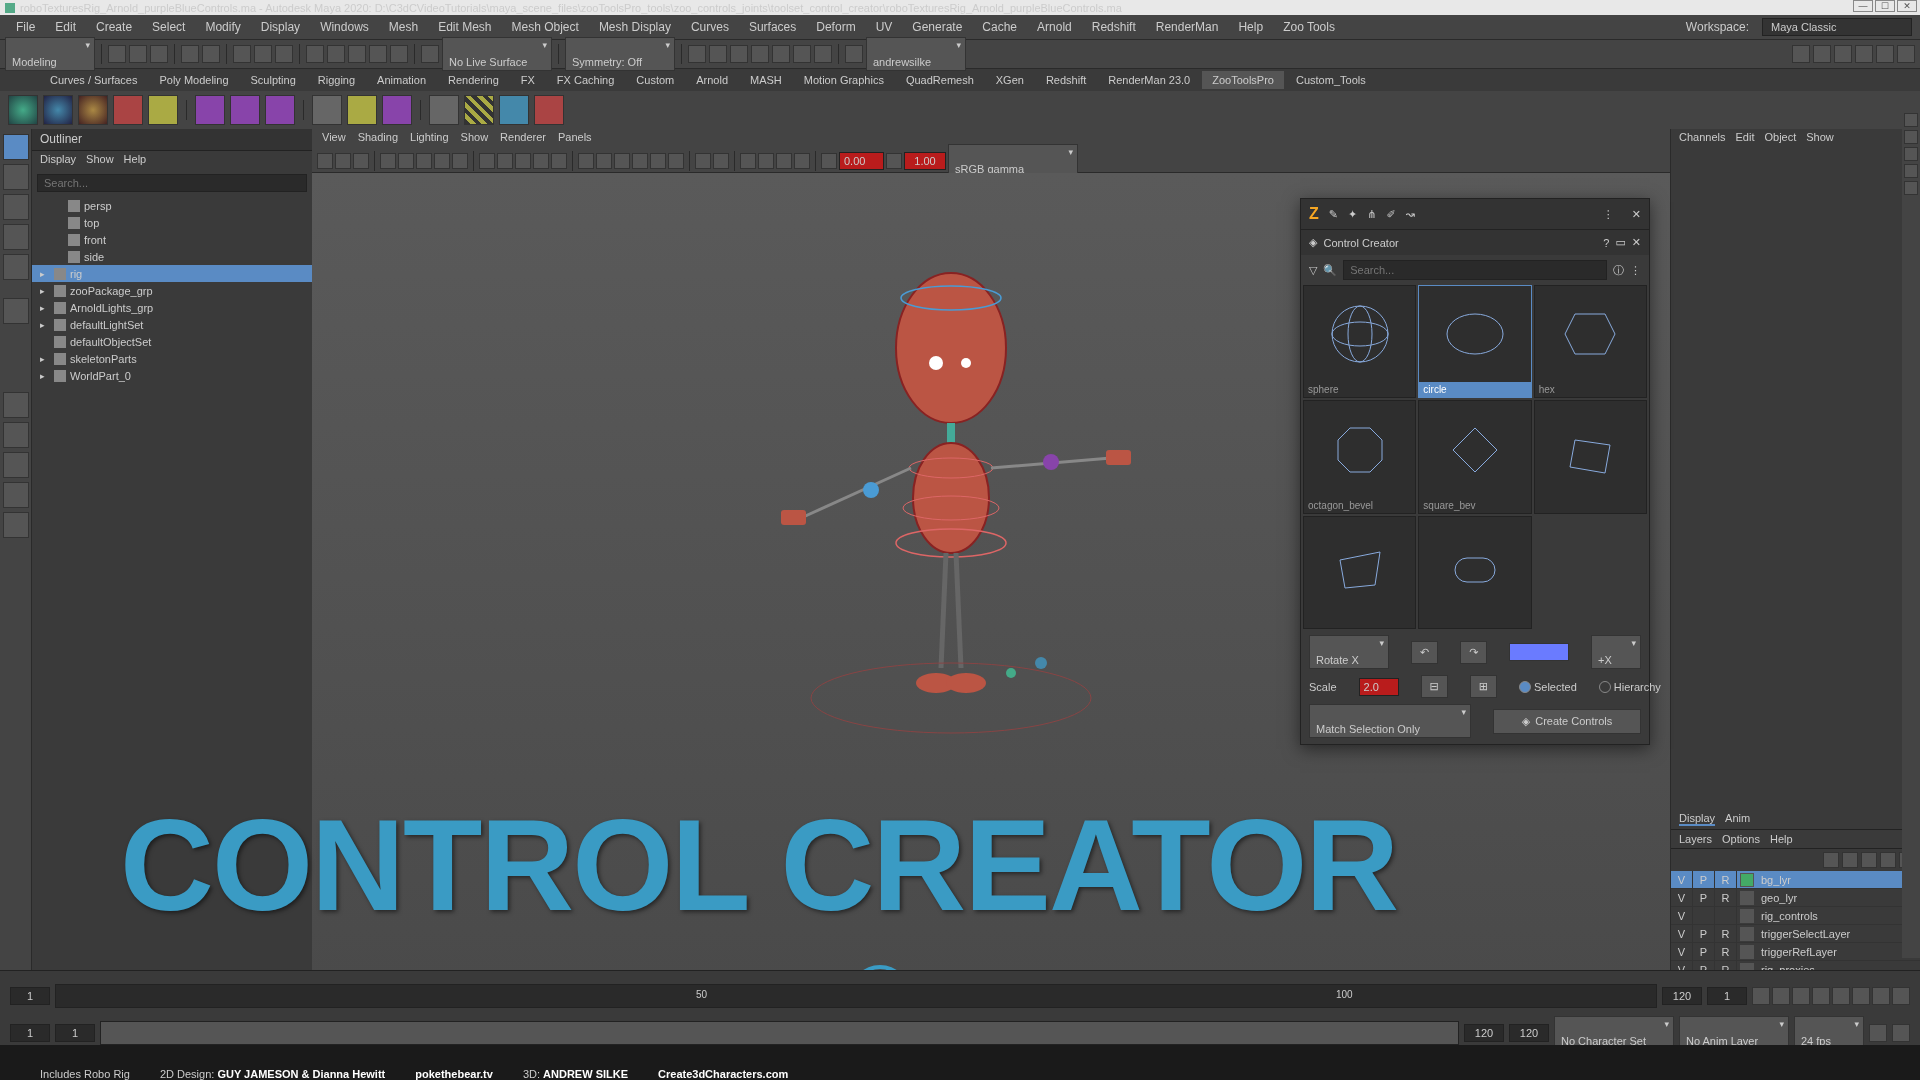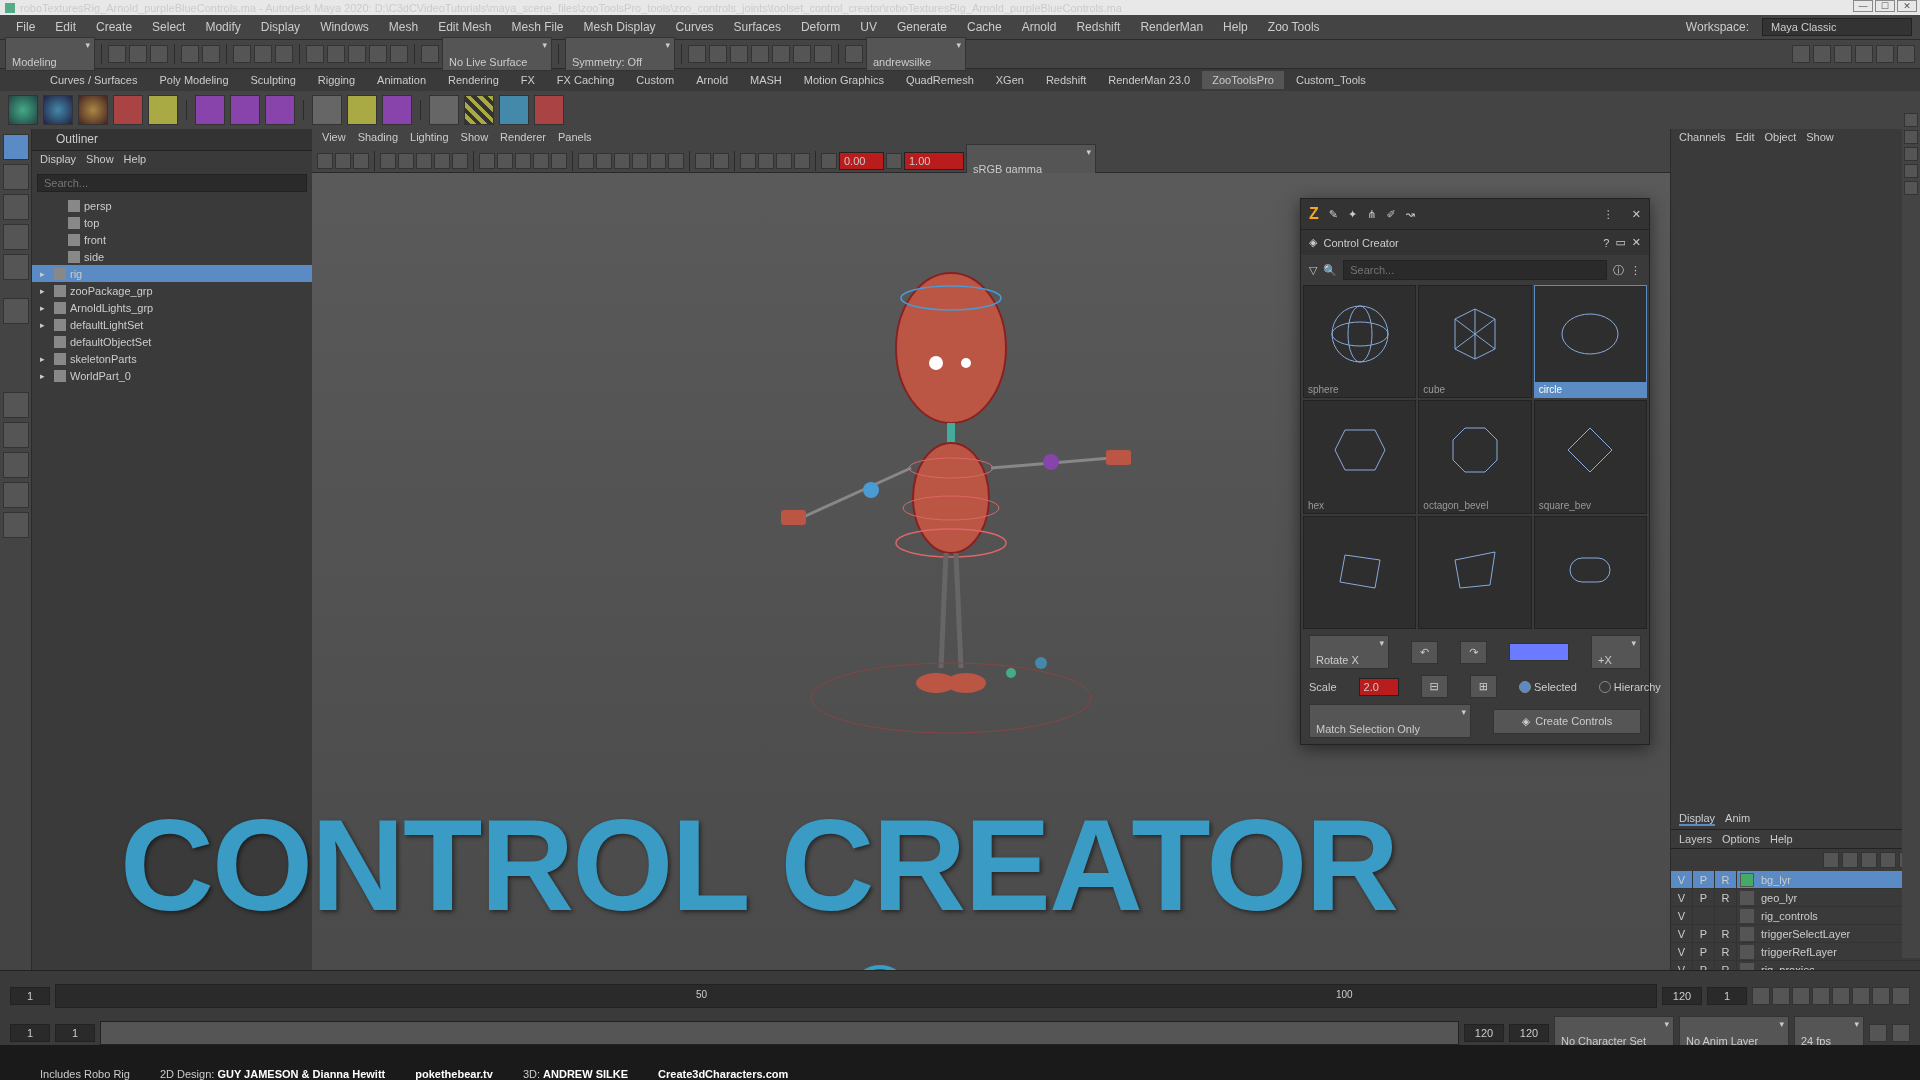--- a/index.html
+++ b/index.html
@@ -20,21 +20,21 @@
 .shelf-tabs{height:22px;background:#3a3a3a;display:flex;align-items:center;padding-left:40px;gap:2px}
 .shelf-tabs span{padding:3px 10px;font-size:11px;background:#3a3a3a}
 .shelf-tabs span.active{background:#555}
 .shelf{height:38px;background:#444;display:flex;align-items:center;padding:0 8px;gap:5px}
 .shelf-icon{width:30px;height:30px;border:1px solid #333}
 .main{display:flex;height:850px}
 .left-tools{width:32px;background:#444;display:flex;flex-direction:column;gap:4px;padding:5px 3px;border-right:1px solid #2a2a2a}
 .lt{width:26px;height:26px;background:#555;border:1px solid #333}
 .lt.on{background:#5a8bc4}
 .outliner{width:280px;background:#3a3a3a;display:flex;flex-direction:column}
-.panel-head{height:22px;background:#333;padding:3px 24px;font-size:12px;border-bottom:1px solid #222}
+.panel-head{height:22px;background:#333;padding:3px 8px;font-size:12px;border-bottom:1px solid #222}
 .sub-menu{height:20px;display:flex;gap:10px;padding:2px 8px;font-size:11px}
 .search-row{padding:3px 5px;display:flex}
 .search-in{flex:1;background:#2a2a2a;border:1px solid #222;padding:2px 6px;color:#aaa}
 .tree{flex:1;overflow:auto;padding:2px 0}
 .tree-item{display:flex;align-items:center;padding:1px 8px;gap:4px;font-size:11px;height:17px}
 .tree-item.sel{background:#5a8bc4;color:#fff}
 .exp{width:10px;font-size:9px}
 .node-icon{width:12px;height:12px;background:#888}
 .viewport{flex:1;background:#4a4a4a;display:flex;flex-direction:column;position:relative}
 .vp-menu{height:20px;display:flex;gap:12px;padding:2px 10px;background:#444}
@@ -109,21 +109,21 @@
 <div class="menubar" id="menubar">
   <span>File</span>
     <span>Edit</span>
     <span>Create</span>
     <span>Select</span>
     <span>Modify</span>
     <span>Display</span>
     <span>Windows</span>
     <span>Mesh</span>
     <span>Edit Mesh</span>
-    <span>Mesh File</span>
+    <span>Mesh Object</span>
     <span>Mesh Display</span>
     <span>Curves</span>
     <span>Surfaces</span>
     <span>Deform</span>
     <span>UV</span>
     <span>Generate</span>
     <span>Cache</span>
     <span>Arnold</span>
     <span>Redshift</span>
     <span>RenderMan</span>
@@ -344,21 +344,21 @@
       <span class="t-icon"></span>
       <div class="sep"></div>
       <span class="t-icon"></span>
       <span class="t-icon"></span>
       <span class="t-icon"></span>
       <span class="t-icon"></span>
       <div class="sep"></div>
       <span class="t-icon"></span>
       <input class="num-in" style="width: 45px;" value="0.00">
       <span class="t-icon"></span>
-      <input class="num-in" style="width: 60px;" value="1.00">
+      <input class="num-in" style="width: 42px; text-align: center;" value="1.00">
       <div class="dd" style="width:130px">sRGB gamma</div>
     </div>
     <div class="vp-canvas">
       <svg class="robot" width="400" height="560">
         <ellipse cx="200" cy="80" rx="55" ry="75" fill="#b54" stroke="#822" stroke-width="2"></ellipse>
         <ellipse cx="200" cy="30" rx="50" ry="12" fill="none" stroke="#4a9bd4" stroke-width="1.5"></ellipse>
         <circle cx="185" cy="95" r="7" fill="#fff"></circle>
           <circle cx="215" cy="95" r="5" fill="#fff"></circle>
         <rect x="196" y="155" width="8" height="20" fill="#4a9"></rect>
         <ellipse cx="200" cy="230" rx="38" ry="55" fill="#b54" stroke="#822" stroke-width="2"></ellipse>
@@ -410,28 +410,20 @@
             <div class="shape-cell">
               <div class="shape-svg">
                 <svg width="80" height="80">
                   <ellipse cx="40" cy="40" rx="28" ry="28" fill="none" stroke="#8ad"></ellipse>
                   <ellipse cx="40" cy="40" rx="28" ry="12" fill="none" stroke="#8ad"></ellipse>
                   <ellipse cx="40" cy="40" rx="12" ry="28" fill="none" stroke="#8ad"></ellipse>
                 </svg>
               </div>
               <div class="shape-label">sphere</div>
             </div>
-            <div class="shape-cell">
-              <div class="shape-svg">
-                <svg width="80" height="80">
-                  <path d="M40 15 L60 25 L60 55 L40 65 L20 55 L20 25 Z M40 15 L40 65 M20 25 L60 55 M60 25 L20 55" fill="none" stroke="#8ad"></path>
-                </svg>
-              </div>
-              <div class="shape-label">cube</div>
-            </div>
             <div class="shape-cell sel">
               <div class="shape-svg">
                 <svg width="80" height="80">
                   <ellipse cx="40" cy="40" rx="28" ry="20" fill="none" stroke="#8ad"></ellipse>
                 </svg>
               </div>
               <div class="shape-label">circle</div>
             </div>
             <div class="shape-cell">
               <div class="shape-svg">

